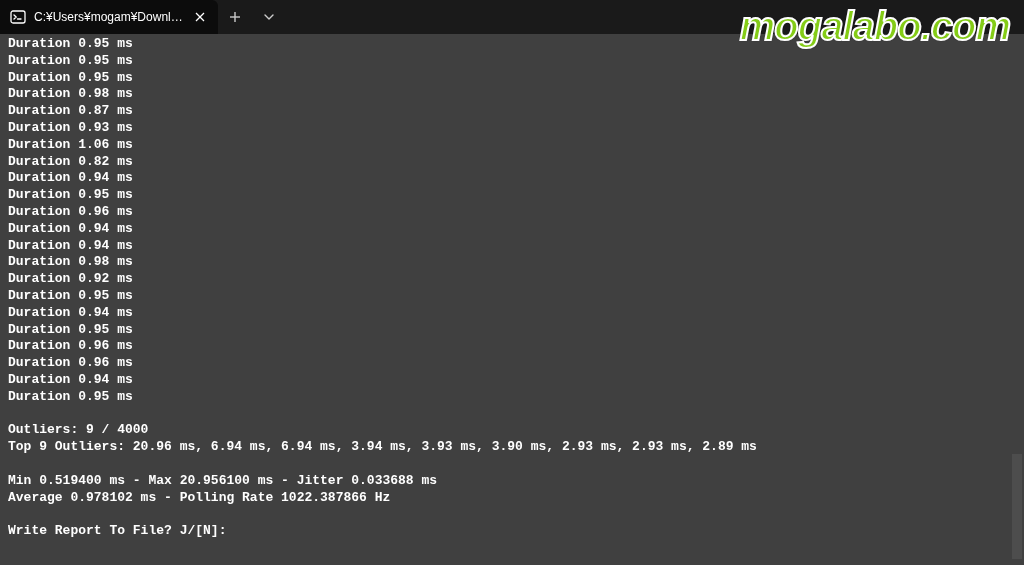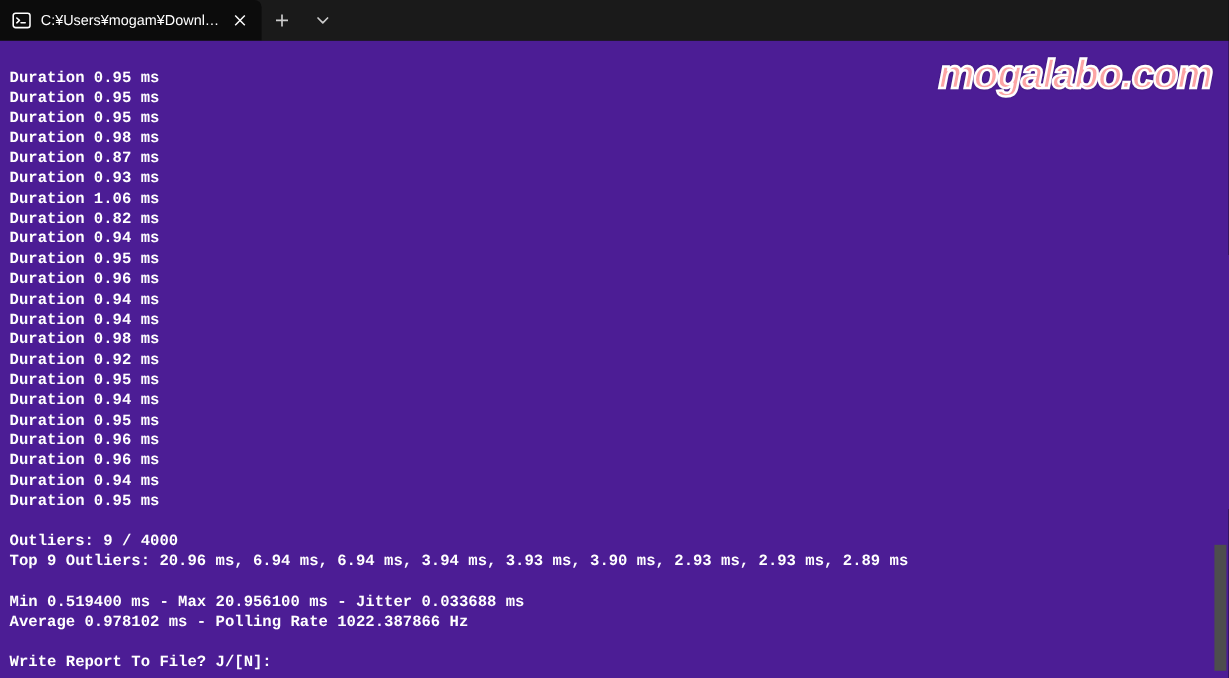--- a/index.html
+++ b/index.html
@@ -44,28 +44,28 @@
   }
   .tab .close svg { width: 10px; height: 10px; }
   .titlebar .newtab, .titlebar .dropdown {
     display: flex; align-items: center; justify-content: center;
     width: 34px;
     color: #cccccc;
   }
   .titlebar .newtab svg, .titlebar .dropdown svg { width: 12px; height: 12px; }
 
   .terminal {
-    padding: 23px 8px 8px 8px;
+    padding: 2px 8px 8px 8px;
     font-size: 13px;
     line-height: 16.8px;
     font-weight: bold;
     white-space: pre;
     letter-spacing: 0px;
     color: #ffffff;
-    background: #4c1d95;
+    background: #404040;
     height: calc(565px - 34px);
     position: relative;
   }
   .terminal .line { white-space: pre; }
   .terminal .blank { height: 16.8px; }
 
   .scrollbar {
     position: absolute;
     right: 2px;
     top: 34px;
@@ -78,29 +78,28 @@
     width: 10px;
     background: #4d4d4d;
     border-radius: 0;
   }
 
   .watermark {
     position: absolute;
     top: 4px;
     right: 14px;
     font-family: Arial, Helvetica, sans-serif;
-    font-size: 34px;
+    font-size: 40px;
     font-weight: 900;
     font-style: italic;
     letter-spacing: -1px;
-    color: #fca5a5;
+    color: #84cc16;
     -webkit-text-stroke: 2px #ffffff;
     text-shadow: 0 0 2px #000;
     pointer-events: none;
-    margin-top: 39px;
   }
 </style>
 </head>
 <body>
 
 <div class="titlebar">
   <div class="tab">
     <span class="app-icon">
       <svg viewBox="0 0 16 16">
           <rect x="1" y="2" width="14" height="12" rx="2" fill="none" stroke="#ffffff" stroke-width="1.3"></rect>

